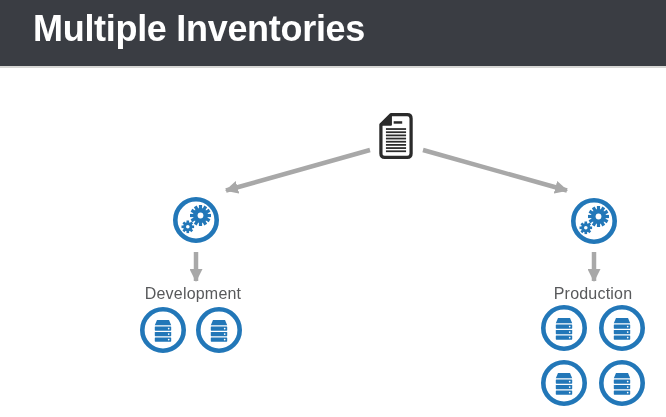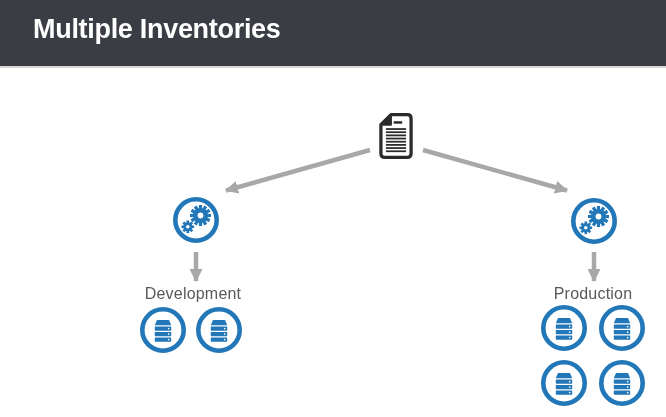--- a/index.html
+++ b/index.html
@@ -7,21 +7,21 @@
     position:relative;width:666px;height:417px;overflow:hidden;
     background:#ffffff;font-family:"Liberation Sans",sans-serif;
   }
   
   .header{
     position:absolute;left:0;top:0;width:666px;height:68px;
     background:#3a3d43;border-bottom:2px solid #d7d7d5;
     display:flex;align-items:center;box-sizing:border-box;
   }
   .header h1{
-    margin:0 0 8px 33px;color:#ffffff;font-size:27px;font-weight:700;
+    margin:0 0 8px 33px;color:#ffffff;font-size:36px;font-weight:700;
     letter-spacing:-0.3px;
   }
   
   .canvas{position:absolute;left:0;top:70px;width:534px;height:347px;}
   .arrows{position:absolute;left:0;top:0;pointer-events:none;}
   .abs{position:absolute;}
   .icon48{width:48px;height:48px;display:block;}
   .doc{left:372px;top:42px;width:48px;height:62px;}
   .gear-dev{left:172px;top:126px;}
   .gear-prod{left:570px;top:127px;}

